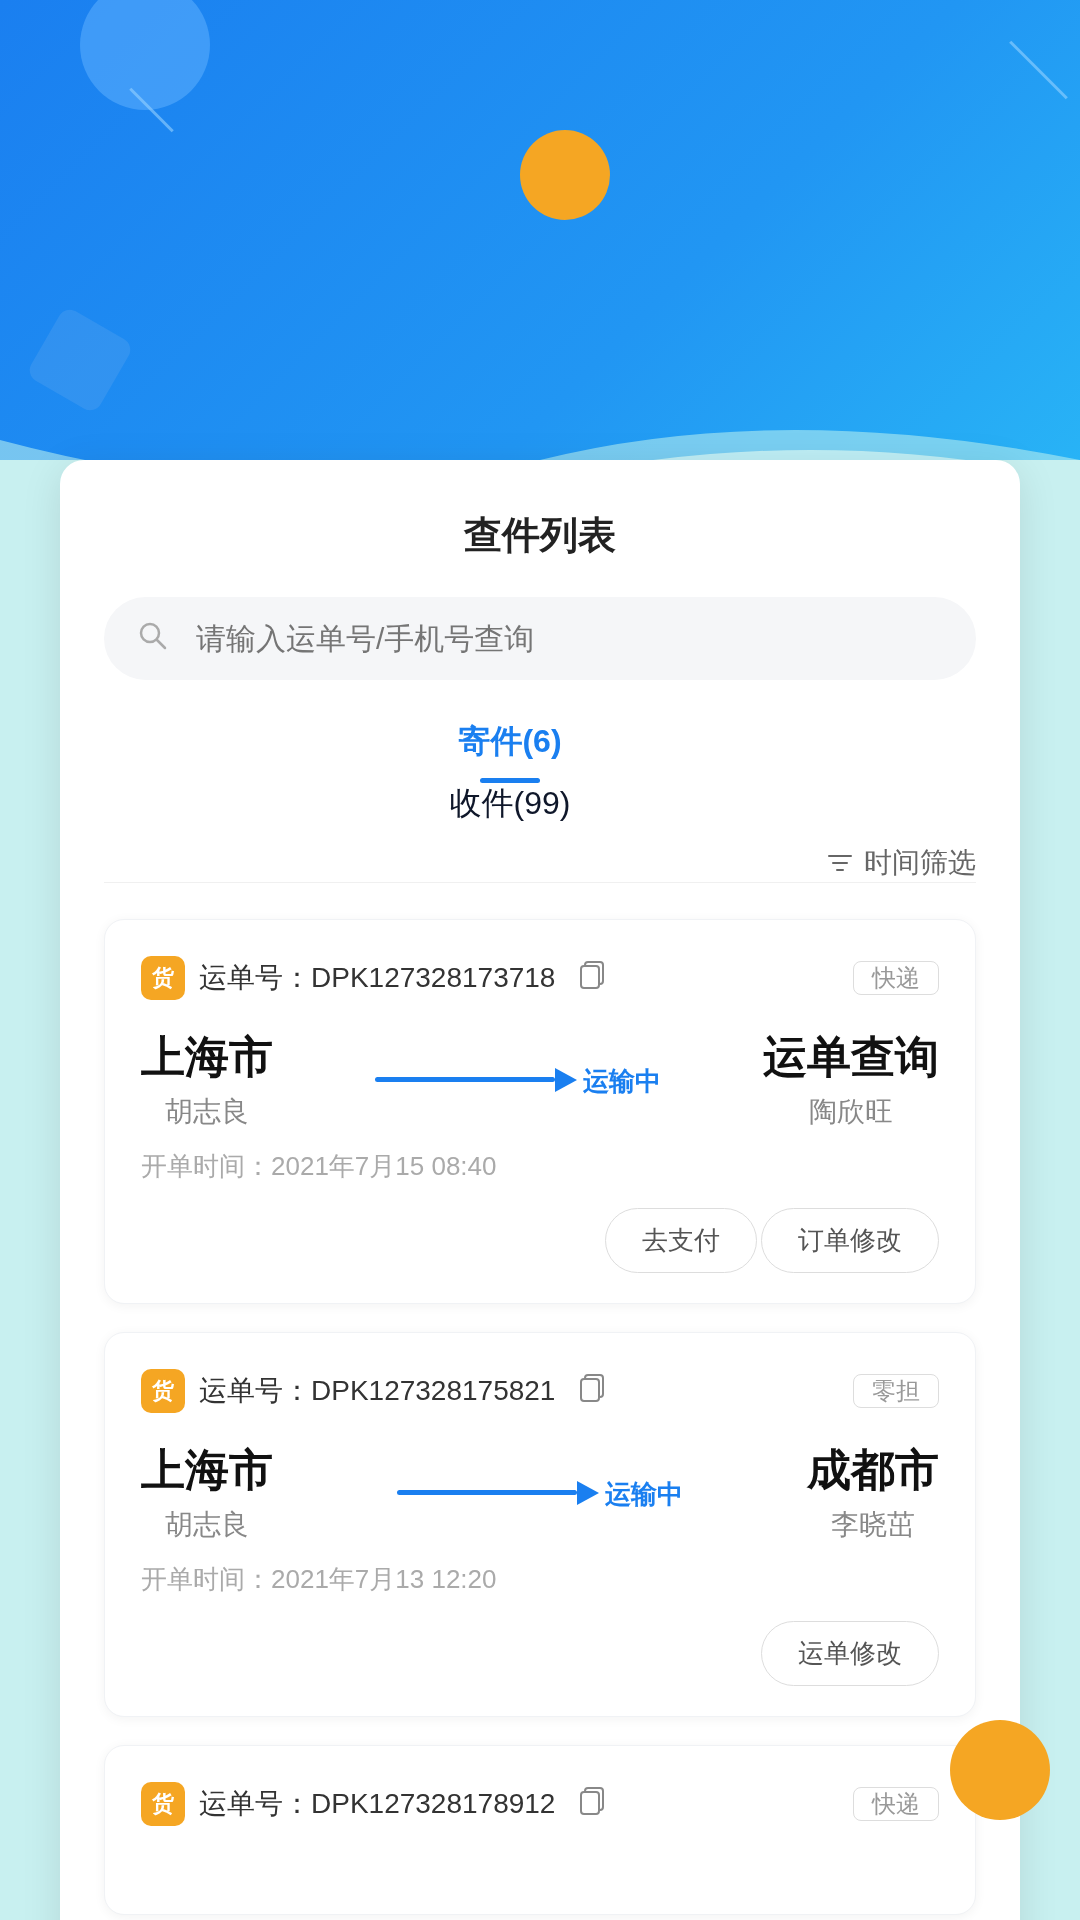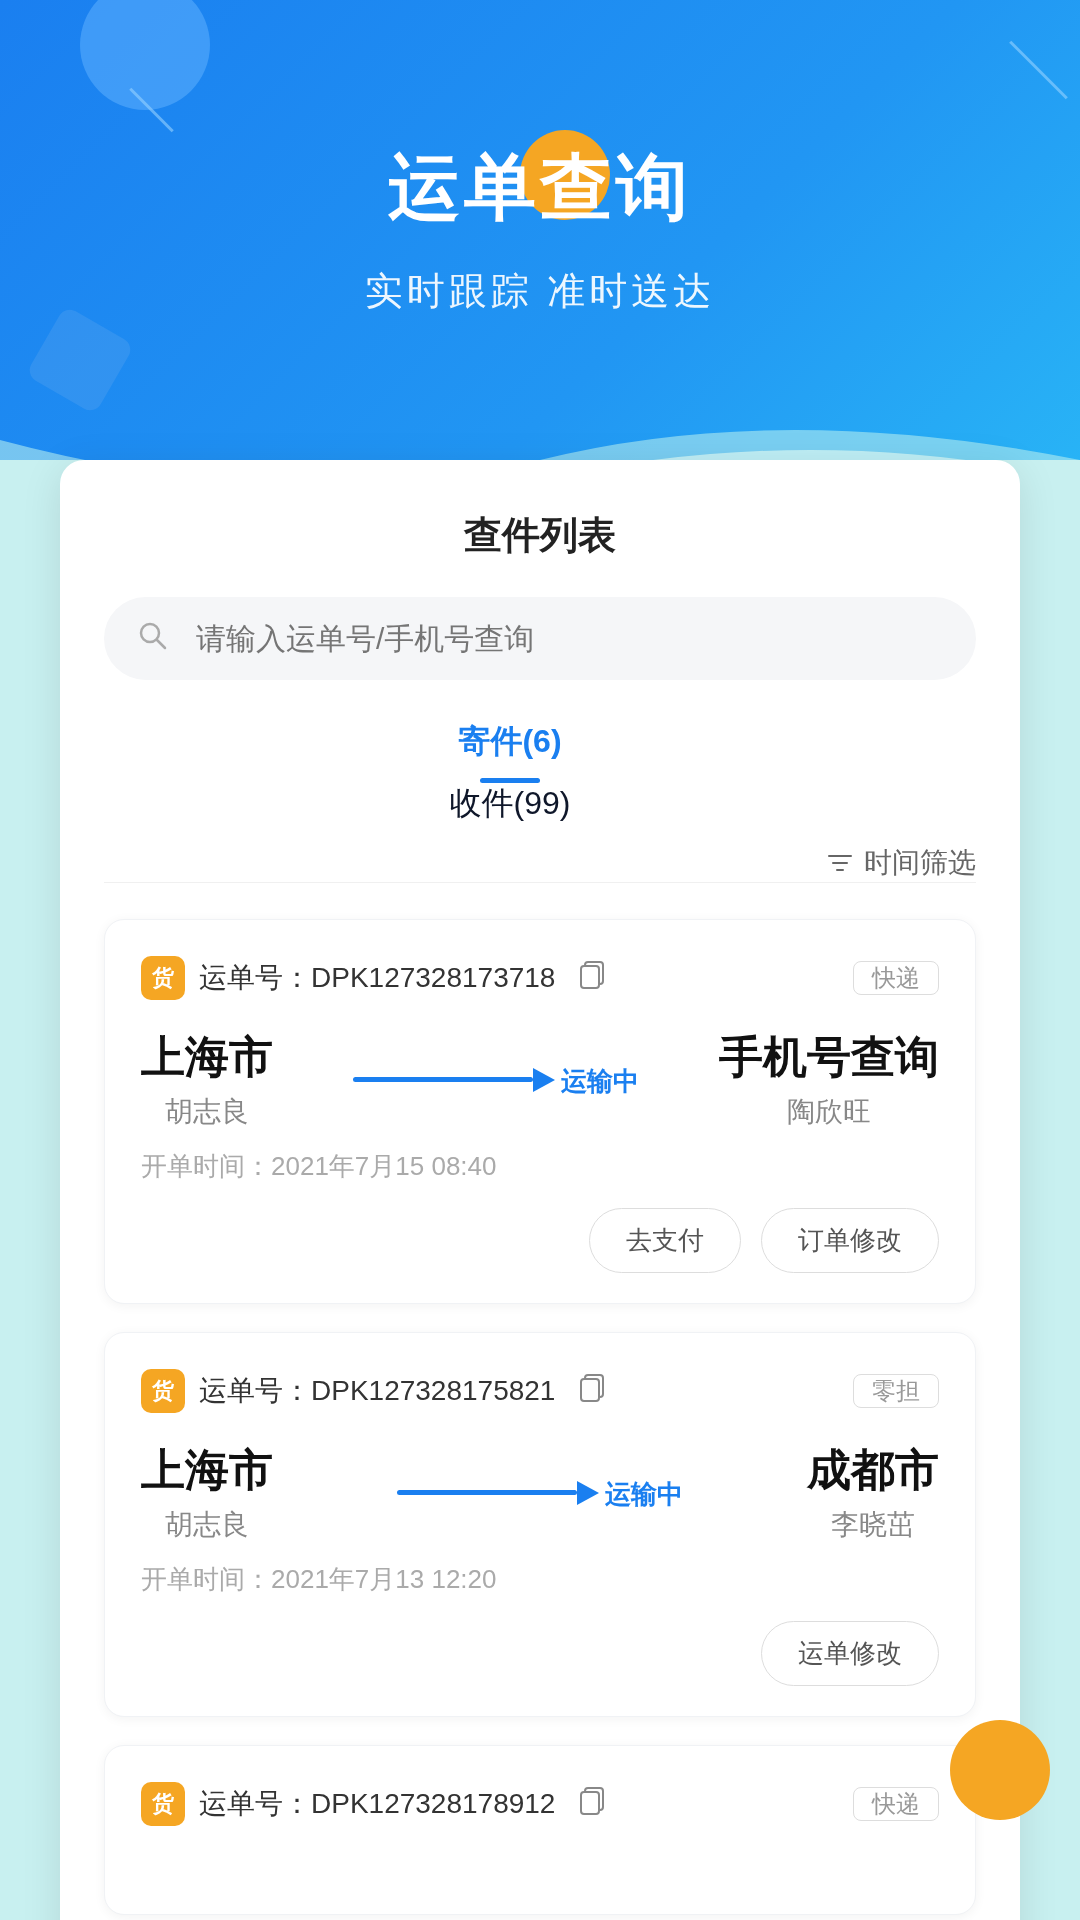--- a/index.html
+++ b/index.html
@@ -294,21 +294,21 @@
       font-size: 26px;
       color: #aaa;
       margin-top: 18px;
       margin-bottom: 24px;
     }
 
     
     .action-buttons {
       display: flex;
       justify-content: flex-end;
-      gap: 20px;
+      gap: 4px;
     }
     .action-btn {
       font-size: 26px;
       color: #555;
       border: 1px solid #ddd;
       border-radius: 40px;
       padding: 14px 36px;
       background: #fff;
       cursor: pointer;
     }
@@ -337,24 +337,20 @@
 <div class="main-wrapper">
 
   <div class="header-bg">
 
     <div class="deco-circle-top-left"></div>
     <div class="deco-line-top-left"></div>
     <div class="deco-circle-orange"></div>
     <div class="deco-line-top-right"></div>
     <div class="deco-shape-bottom-left"></div>
 
-    <div class="header-content">
-      <div class="main-title">运单查询</div>
-      <div class="sub-title">实时跟踪 准时送达</div>
-    </div>
 
     <svg class="header-wave" viewBox="0 0 1080 140" preserveAspectRatio="none">
       <path d="M0,140 L0,60 Q300,140 540,80 Q780,20 1080,80 L1080,140 Z" fill="#b2edf0" opacity="0.6"></path>
       <path d="M0,140 L0,80 Q270,160 540,100 Q810,40 1080,100 L1080,140 Z" fill="#d0f5f5" opacity="0.8"></path>
     </svg>
   </div>
 
   <div style="position: relative; background: #c8f0f0; padding-bottom: 60px;">
 
     <div class="card-container">
@@ -407,21 +403,21 @@
             <div class="person-name">胡志良</div>
           </div>
           <div class="route-arrow">
             <div class="arrow-line">
               <div class="arrow-bar"></div>
               <div class="arrow-head"></div>
             </div>
             <div class="transport-status">运输中</div>
           </div>
           <div class="city-block">
-            <div class="city-name">手机号查询</div>
+            <div class="city-name">运单查询</div>
             <div class="person-name">陶欣旺</div>
           </div>
         </div>
 
         <div class="order-time">
           <span>开单时间：</span><span>2021年7月15 08:40</span>
         </div>
 
         <div class="action-buttons">
           <button class="action-btn">去支付</button>

